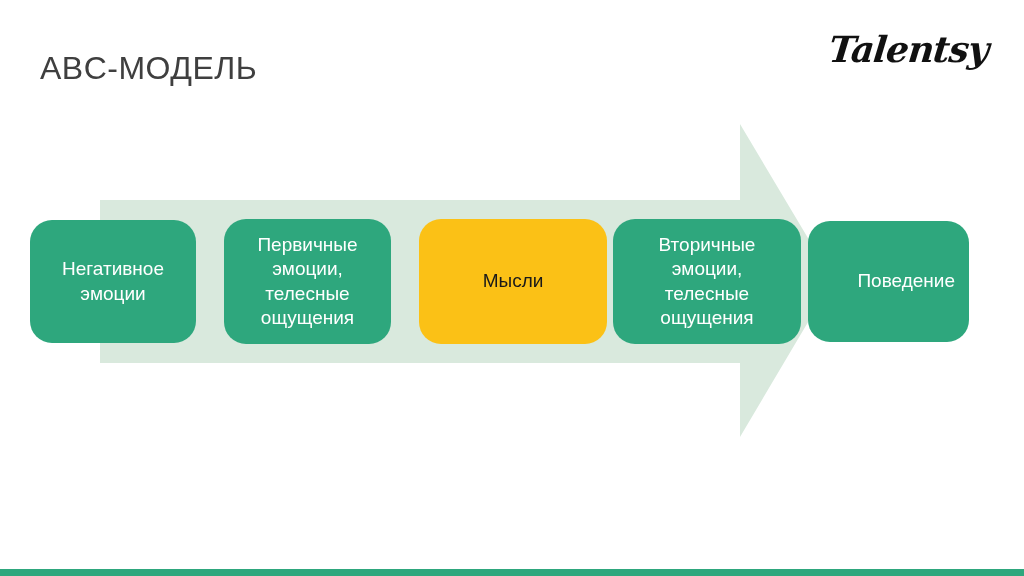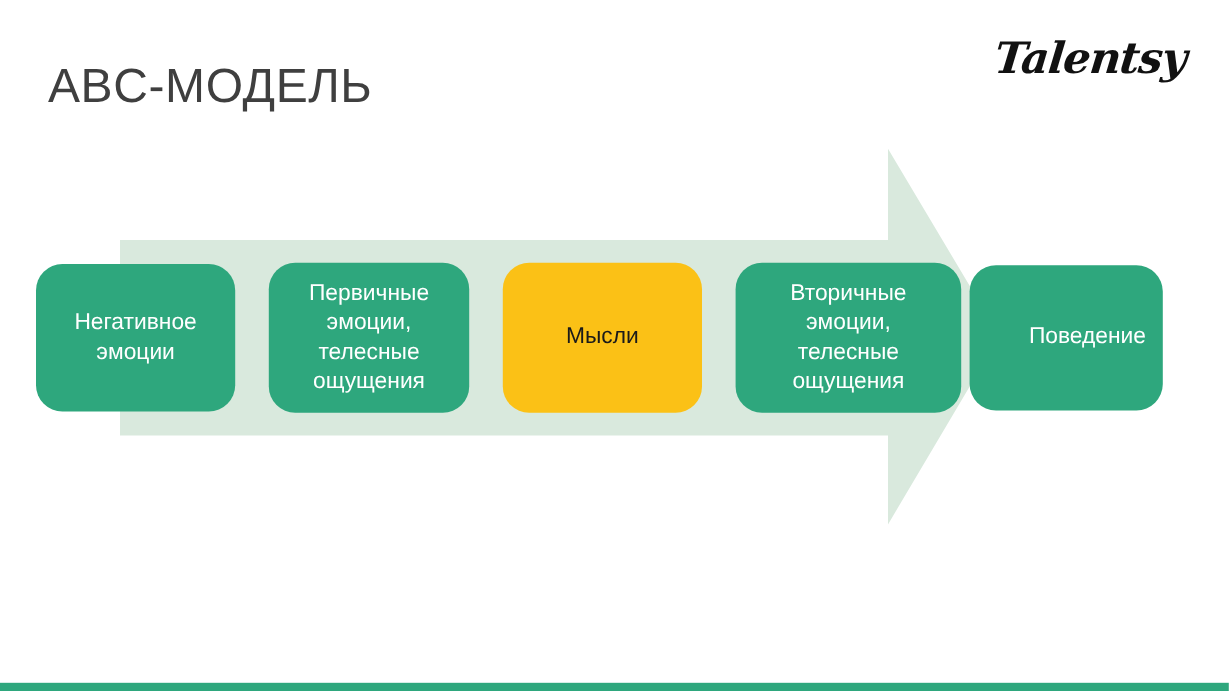--- a/index.html
+++ b/index.html
@@ -9,21 +9,21 @@
     width: 1024px;
     height: 576px;
     background: #ffffff;
     font-family: "Liberation Sans", sans-serif;
     overflow: hidden;
   }
   .slide-title {
     position: absolute;
     left: 40px;
     top: 50px;
-    font-size: 40px;
+    font-size: 32px;
     font-weight: 500;
     color: #3f3f3f;
     letter-spacing: 0.5px;
   }
   .logo {
     position: absolute;
     right: 36px;
     top: 28px;
     font-family: "DejaVu Serif", serif;
     font-style: italic;
@@ -48,21 +48,21 @@
     justify-content: center;
     text-align: center;
     font-size: 19px;
     line-height: 1.28;
     padding: 10px 14px;
   }
   .box.green { background: #2ea77d; color: #ffffff; }
   .box.yellow { background: #fbc116; color: #1a1a1a; }
   .box-1 { left: 30px;  top: 220px; width: 166px; height: 123px; }
   .box-2 { left: 224px; top: 219px; width: 167px; height: 125px; text-align: center; }
-  .box-3 { left: 419px; top: 219px; width: 166px; height: 125px; }
+  .box-3 { left: 419px; top: 219px; width: 188px; height: 125px; }
   .box-4 { left: 613px; top: 219px; width: 188px; height: 125px; }
   .box-5 { left: 808px; top: 221px; width: 161px; height: 121px; justify-content: flex-end; }
   .footer-bar {
     position: absolute;
     left: 0;
     bottom: 0;
     width: 100%;
     height: 7px;
     background: #2ea77d;
   }

